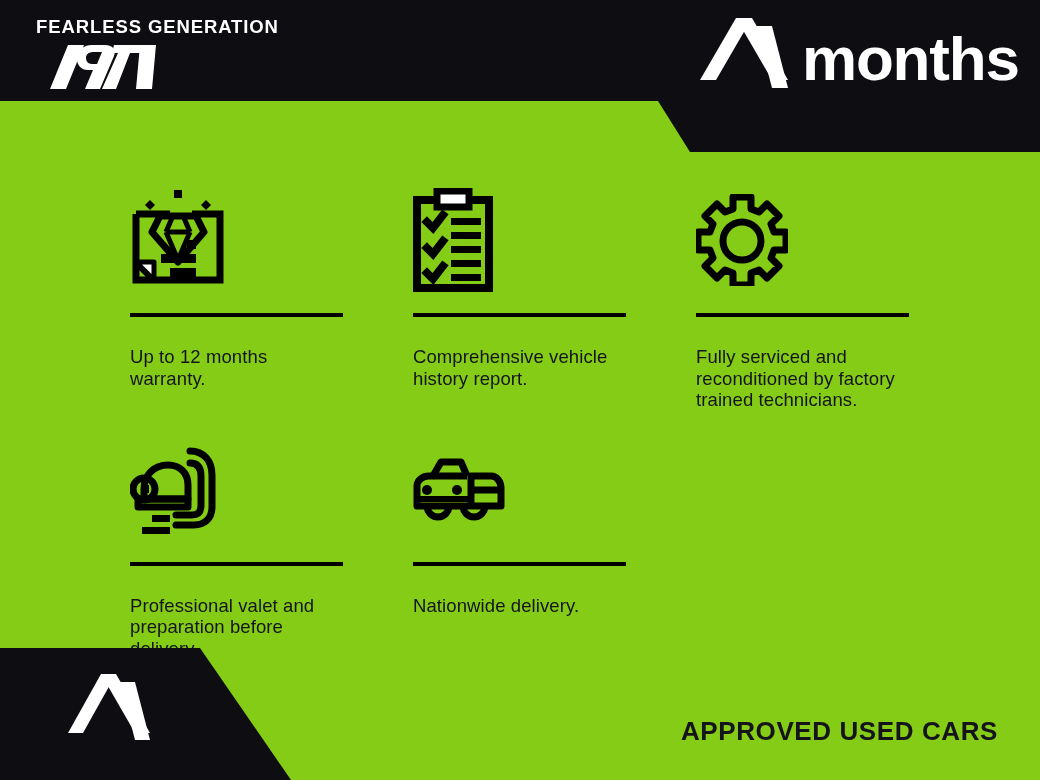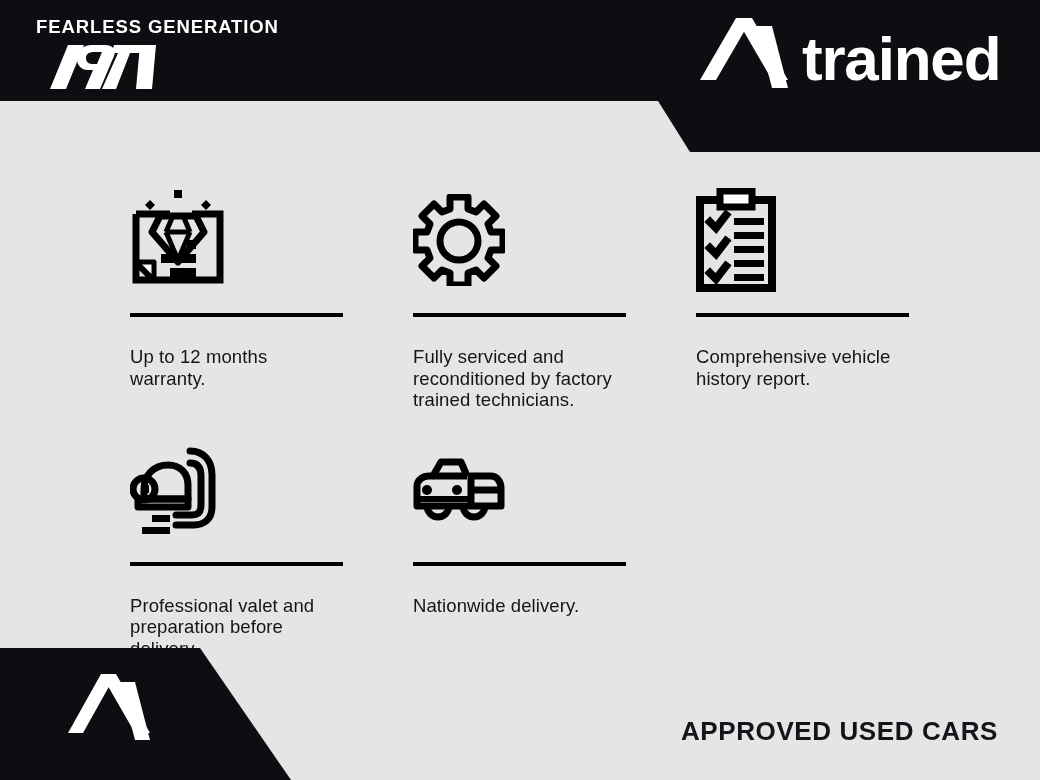--- a/index.html
+++ b/index.html
@@ -7,21 +7,21 @@
     padding: 0;
     background: #ffffff;
   }
   body {
     font-family: "Liberation Sans", sans-serif;
   }
   #page {
     position: relative;
     width: 1040px;
     height: 780px;
-    background: #e5e5e5;
+    background: #84cc16;
     overflow: hidden;
   }
 
   
   #header {
     position: absolute;
     left: 0;
     top: 0;
     width: 1040px;
     height: 155px;
@@ -157,21 +157,21 @@
 
     <div id="brand-block">
       <svg id="brand-mark" viewBox="0 0 88 82" aria-hidden="true">
         <g fill="#ffffff">
           <polygon points="36,0 52,0 16,62 0,62"></polygon>
           <polygon points="36,0 52,0 88,62 72,62"></polygon>
           <polygon points="60,12 76,12 88,82 72,82" opacity="0"></polygon>
           <polygon points="56,8 72,8 88,70 72,70"></polygon>
         </g>
       </svg>
-      <div id="brand-word">trained</div>
+      <div id="brand-word">months</div>
     </div>
   </div>
 
   <div id="features">
 
     <div class="feature-row row-1">
 
       <div class="feature-cell">
         <div class="icon-box">
           <svg width="96" height="104" viewBox="0 0 96 104" aria-hidden="true">
@@ -195,31 +195,20 @@
               <polygon points="20,12 25,17 20,22 15,17"></polygon>
               <polygon points="76,12 81,17 76,22 71,17"></polygon>
               <rect x="57" y="52" width="9" height="9"></rect>
               <rect x="31" y="66" width="35" height="9"></rect>
               <rect x="40" y="80" width="26" height="9"></rect>
             </g>
           </svg>
         </div>
         <div class="rule"></div>
         <div class="feature-text">Up to 12 months warranty.</div>
-      </div>
-
-      <div class="feature-cell">
-        <div class="icon-box">
-          <svg width="92" height="92" viewBox="0 0 92 92" aria-hidden="true">
-            <path d="M37,3 L55,3 L55,15 L63,18 L71,10 L83,22 L75,30 L78,38 L90,38 L90,56 L78,56 L75,64 L83,72 L71,84 L63,76 L55,79 L55,91 L37,91 L37,79 L29,76 L21,84 L9,72 L17,64 L14,56 L2,56 L2,38 L14,38 L17,30 L9,22 L21,10 L29,18 L37,15 Z" fill="none" stroke="#000000" stroke-width="7" stroke-linejoin="round"></path>
-            <circle cx="46" cy="47" r="19" fill="none" stroke="#000000" stroke-width="7"></circle>
-          </svg>
-        </div>
-        <div class="rule"></div>
-        <div class="feature-text">Fully serviced and reconditioned by factory trained technicians.</div>
       </div>
 
       <div class="feature-cell">
         <div class="icon-box">
           <svg width="80" height="104" viewBox="0 0 80 104" aria-hidden="true">
             <rect x="4" y="12" width="72" height="88" fill="none" stroke="#000000" stroke-width="8"></rect>
             <rect x="24" y="3" width="32" height="16" fill="#ffffff" stroke="#000000" stroke-width="7"></rect>
             <g fill="#000000">
               <rect x="38" y="30" width="30" height="7"></rect>
               <rect x="38" y="44" width="30" height="7"></rect>
@@ -230,20 +219,31 @@
             <g fill="none" stroke="#000000" stroke-width="8" stroke-linecap="square">
               <polyline points="14,34 20,40 30,27"></polyline>
               <polyline points="14,60 20,66 30,53"></polyline>
               <polyline points="14,85 20,91 30,78"></polyline>
             </g>
           </svg>
         </div>
         <div class="rule"></div>
         <div class="feature-text">Comprehensive vehicle history report.</div>
       </div>
+
+      <div class="feature-cell">
+        <div class="icon-box">
+          <svg width="92" height="92" viewBox="0 0 92 92" aria-hidden="true">
+            <path d="M37,3 L55,3 L55,15 L63,18 L71,10 L83,22 L75,30 L78,38 L90,38 L90,56 L78,56 L75,64 L83,72 L71,84 L63,76 L55,79 L55,91 L37,91 L37,79 L29,76 L21,84 L9,72 L17,64 L14,56 L2,56 L2,38 L14,38 L17,30 L9,22 L21,10 L29,18 L37,15 Z" fill="none" stroke="#000000" stroke-width="7" stroke-linejoin="round"></path>
+            <circle cx="46" cy="47" r="19" fill="none" stroke="#000000" stroke-width="7"></circle>
+          </svg>
+        </div>
+        <div class="rule"></div>
+        <div class="feature-text">Fully serviced and reconditioned by factory trained technicians.</div>
+      </div>
     </div>
 
     <div class="feature-row row-2">
 
       <div class="feature-cell">
         <div class="icon-box">
           <svg width="92" height="96" viewBox="0 0 92 96" aria-hidden="true">
             <g fill="none" stroke="#000000" stroke-width="7" stroke-linejoin="round" stroke-linecap="round">
               <path d="M60,10 C74,10 82,20 82,34 L82,66 C82,78 74,84 64,84 L46,84"></path>
               <path d="M60,22 C68,22 71,27 71,35 L71,64 C71,71 68,74 62,74 L46,74"></path>

